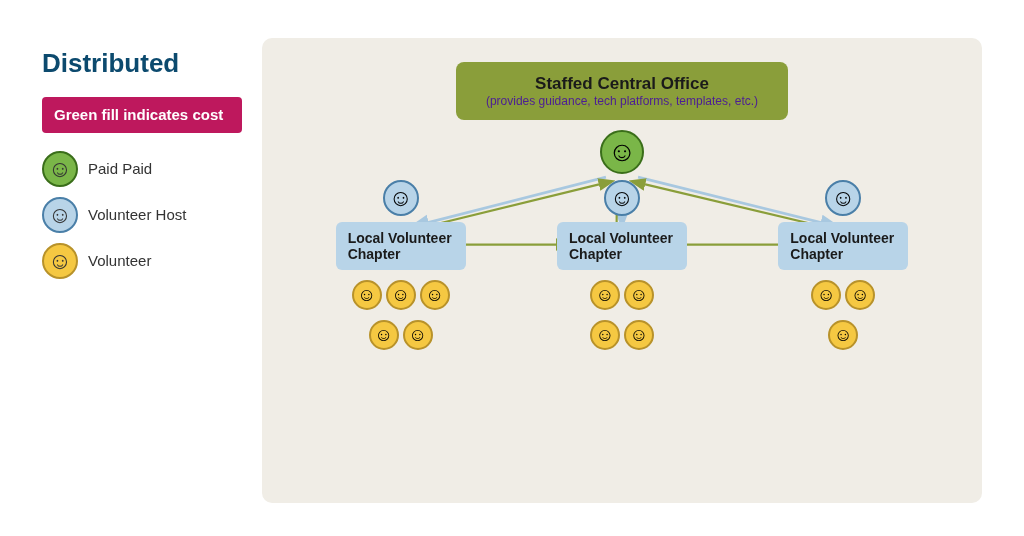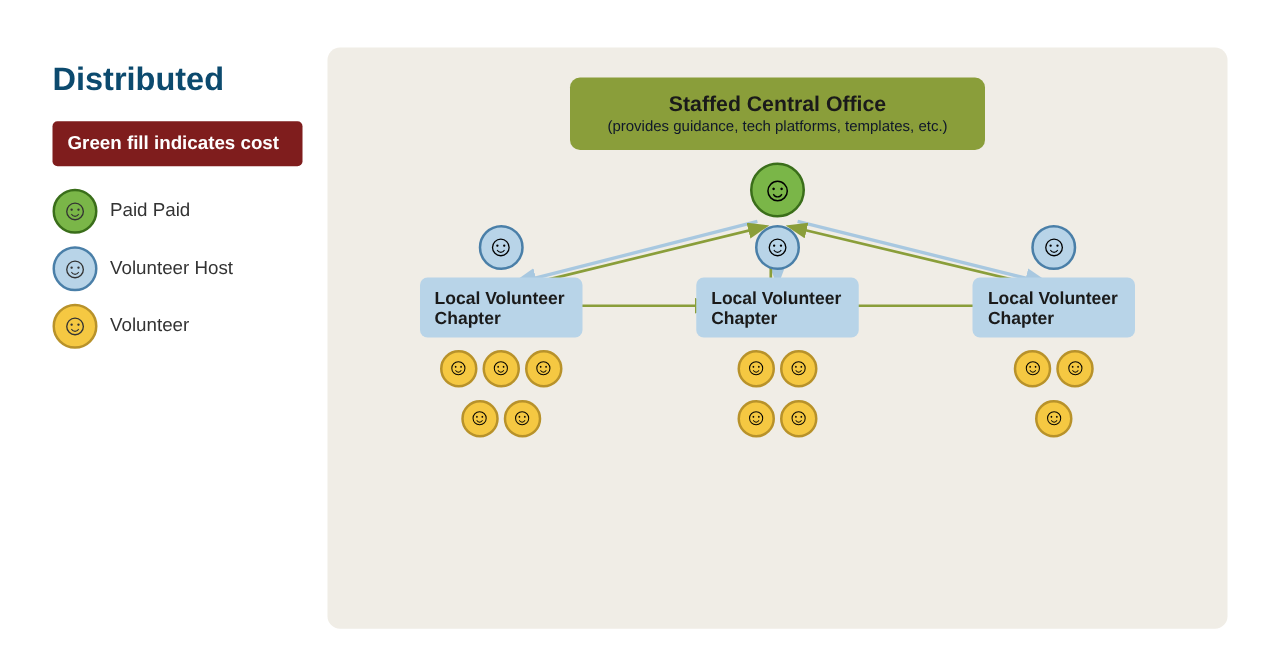--- a/index.html
+++ b/index.html
@@ -31,21 +31,21 @@
       gap: 18px;
       padding-top: 10px;
     }
     .title-distributed {
       font-size: 26px;
       font-weight: bold;
       color: #0c4a6e;
       line-height: 1.2;
     }
     .green-fill-box {
-      background: #7f1d1d;
+      background: #be185d;
       color: #ffffff;
       font-weight: bold;
       font-size: 15px;
       padding: 8px 12px;
       border-radius: 4px;
       line-height: 1.3;
     }
     .legend {
       display: flex;
       flex-direction: column;
@@ -111,21 +111,21 @@
       text-align: center;
       color: #1a1a1a;
       margin-bottom: 0;
     }
     .central-office-title {
       font-size: 17px;
       font-weight: bold;
     }
     .central-office-sub {
       font-size: 12px;
-      color: #0f172a;
+      color: #4c1d95;
     }
     
     .diagram-body {
       flex: 1;
       width: 100%;
       position: relative;
       margin-top: 8px;
     }
     
     .arrows-svg {

